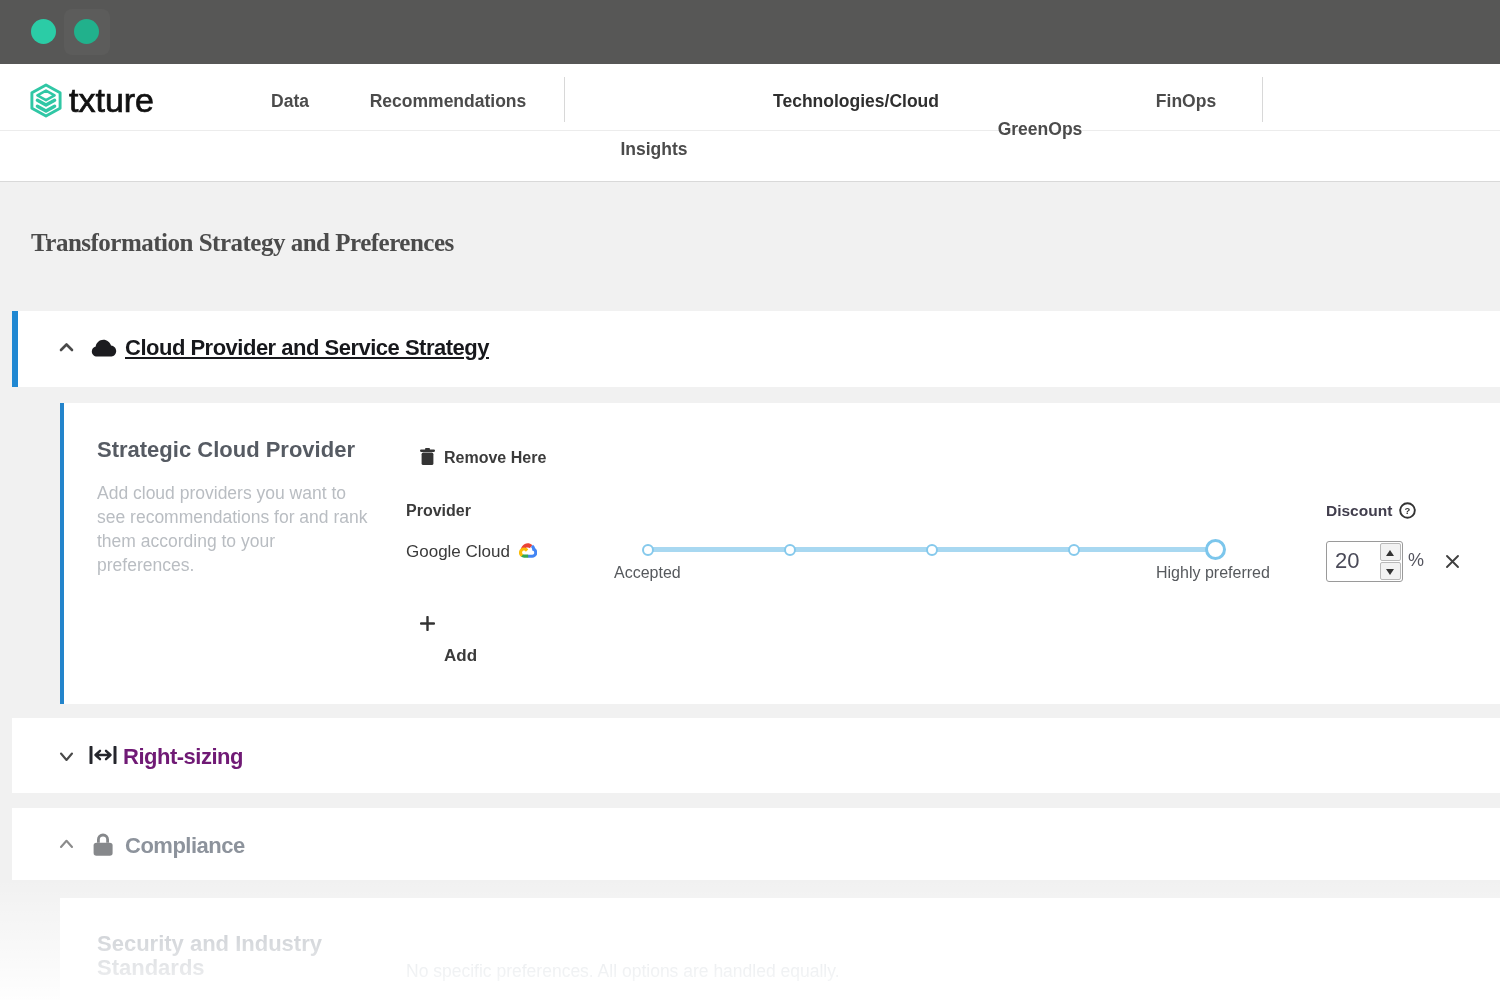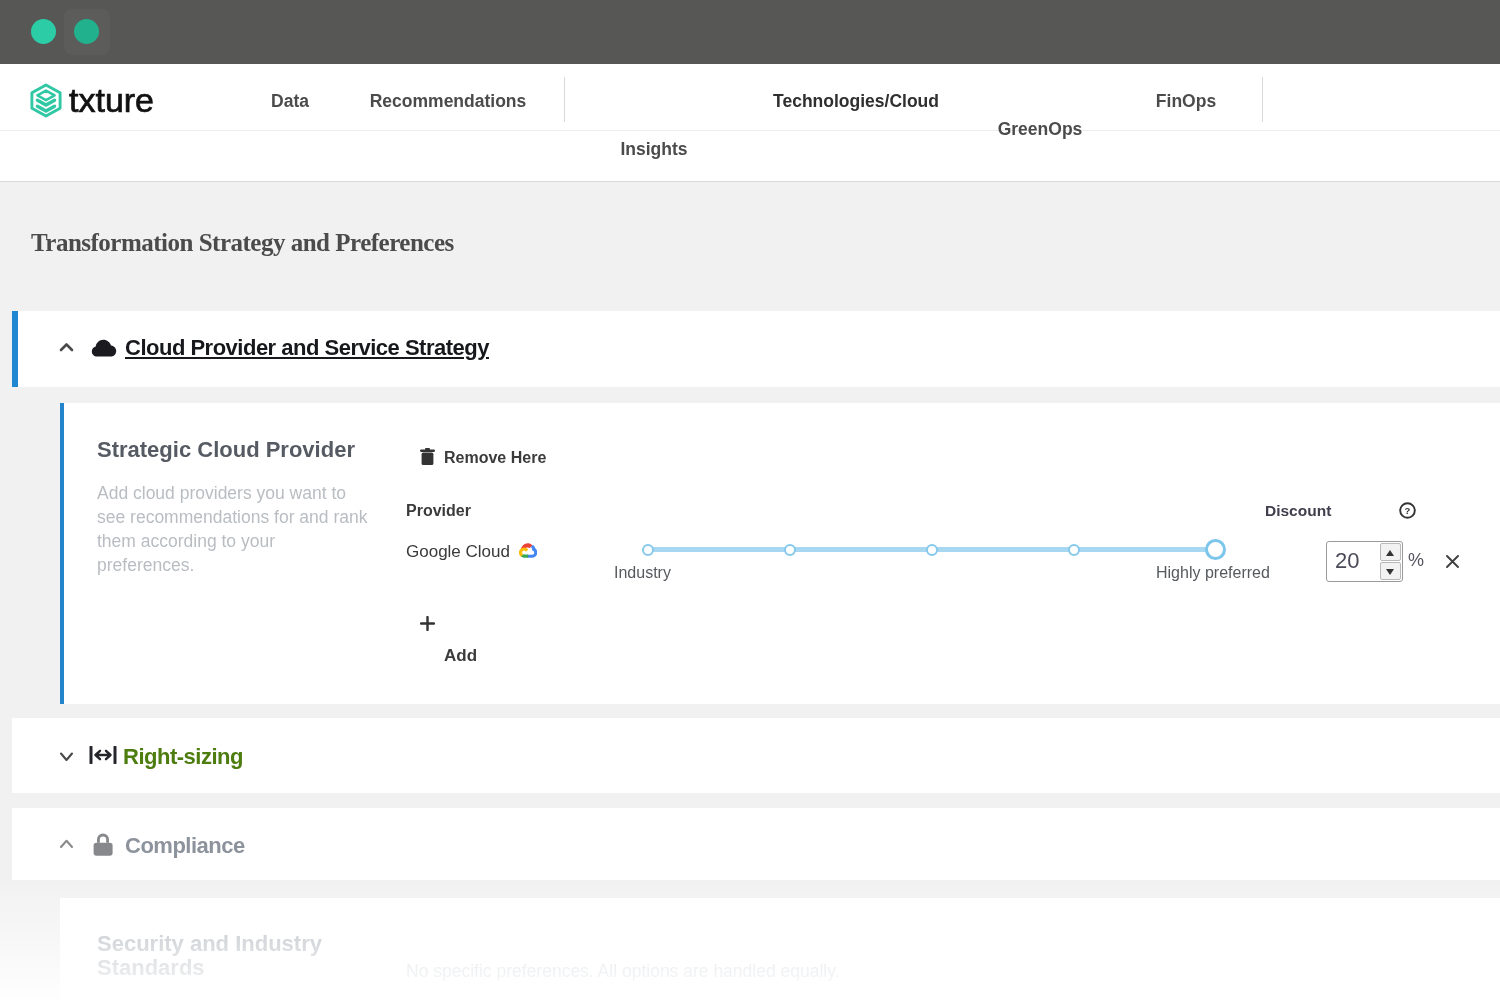--- a/index.html
+++ b/index.html
@@ -103,24 +103,24 @@
     <path d="M6.8 7.3 C3 7.3 -0.1 10.4 -0.1 14.2 C-0.1 16.3 0.9 18.3 2.6 19.6 L5.7 16.5 C4.3 15.9 3.7 14.3 4.3 13 C4.9 11.7 6.5 11 7.8 11.6 C8.4 11.9 8.9 12.4 9.2 13 L12.3 9.9 C11 8.2 9 7.3 6.8 7.3 Z" transform="translate(0,-1.6)" fill="#fbbc05"></path>
   </svg>
 
   <div class="abs" style="left:648px; top:547px; width:568px; height:5px; background:#a8d8f1; border-radius:3px;"></div>
   <div class="abs slidedot" style="left:642px; top:544px;"></div>
   <div class="abs slidedot" style="left:784px; top:544px;"></div>
   <div class="abs slidedot" style="left:926px; top:544px;"></div>
   <div class="abs slidedot" style="left:1068px; top:544px;"></div>
   <div class="abs" style="left:1205px; top:539px; width:21px; height:21px; border-radius:50%; background:#fff; border:3px solid #7cc6ec;"></div>
   <style>.slidedot{width:12px;height:12px;border-radius:50%;background:#fff;border:2px solid #85c9ec;}</style>
-  <div class="abs" style="left:614px; top:564px; font-size:16px; color:#56595d;">Industry</div>
+  <div class="abs" style="left:614px; top:564px; font-size:16px; color:#56595d;">Accepted</div>
   <div class="abs" style="left:1156px; top:564px; font-size:16px; color:#56595d;">Highly preferred</div>
 
-  <div class="abs" style="left:1265px; top:502px; font-size:15.5px; font-weight:bold; color:#413e4d;">Discount</div>
+  <div class="abs" style="left:1326px; top:502px; font-size:15.5px; font-weight:bold; color:#413e4d;">Discount</div>
   <svg class="abs" style="left:1399px; top:502px;" width="17" height="17" viewBox="0 0 17 17">
     <circle cx="8.5" cy="8.5" r="7.3" fill="none" stroke="#333" stroke-width="1.9"></circle>
     <text x="8.5" y="11.8" font-size="9.5" font-weight="bold" fill="#333" text-anchor="middle" font-family="Liberation Sans">?</text>
   </svg>
   <div class="abs" style="left:1326px; top:541px; width:77px; height:41px; background:#fff; border:1.5px solid #9a9a9a; border-radius:3px;"></div>
   <div class="abs" style="left:1335px; top:548px; font-size:22px; color:#4a4a58;">20</div>
   <div class="abs" style="left:1380px; top:543px; width:21px; height:18px; background:#f2f2f2; border:1px solid #b9b9b9; border-radius:2px;"></div>
   <div class="abs" style="left:1380px; top:562px; width:21px; height:18px; background:#f2f2f2; border:1px solid #b9b9b9; border-radius:2px;"></div>
   <div class="abs" style="left:1386px; top:550px; width:0; height:0; border-left:4.8px solid transparent; border-right:4.8px solid transparent; border-bottom:6.2px solid #333;"></div>
   <div class="abs" style="left:1386px; top:568.5px; width:0; height:0; border-left:4.8px solid transparent; border-right:4.8px solid transparent; border-top:6.2px solid #333;"></div>
@@ -135,21 +135,21 @@
   <div class="abs lbl" style="left:444px; top:614px; font-size:17px;margin-top:32px;">Add</div>
 
   <div class="row row2"></div>
   <svg class="abs" style="left:59px; top:751px;" width="15" height="12" viewBox="0 0 15 12">
     <path d="M2 2.5 L7.5 9 L13 2.5" fill="none" stroke="#4a4a4a" stroke-width="2.1" stroke-linecap="round" stroke-linejoin="round"></path>
   </svg>
   <svg class="abs" style="left:89px; top:746px;" width="28" height="18" viewBox="0 0 28 18">
     <path d="M2 1 V17 M26 1 V17" stroke="#25262c" stroke-width="3" stroke-linecap="round"></path>
     <path d="M6.5 9 H21.5 M6.5 9 L11 4.8 M6.5 9 L11 13.2 M21.5 9 L17 4.8 M21.5 9 L17 13.2" stroke="#25262c" stroke-width="2.4" stroke-linecap="round" stroke-linejoin="round"></path>
   </svg>
-  <div class="sectitle" style="left:123px; top:744px; color:#4d7c0f;">Right-sizing</div>
+  <div class="sectitle" style="left:123px; top:744px; color:#701a75;">Right-sizing</div>
 
   <div class="row row3"></div>
   <svg class="abs" style="left:59px; top:838px;" width="15" height="12" viewBox="0 0 15 12">
     <path d="M2 9 L7.5 2.8 L13 9" fill="none" stroke="#8b8b8b" stroke-width="2.1" stroke-linecap="round" stroke-linejoin="round"></path>
   </svg>
   <svg class="abs" style="left:93px; top:833px;" width="20" height="23" viewBox="0 0 20 23">
     <rect x="0.6" y="9.8" width="19" height="13" rx="2.8" fill="#86888b"></rect>
     <path d="M5.4 9.8 V6.6 C5.4 4 7.4 2 10 2 C12.6 2 14.6 4 14.6 6.6 V9.8" fill="none" stroke="#86888b" stroke-width="2.8"></path>
   </svg>
   <div class="sectitle" style="left:125px; top:833px; color:#8d939c;">Compliance</div>

